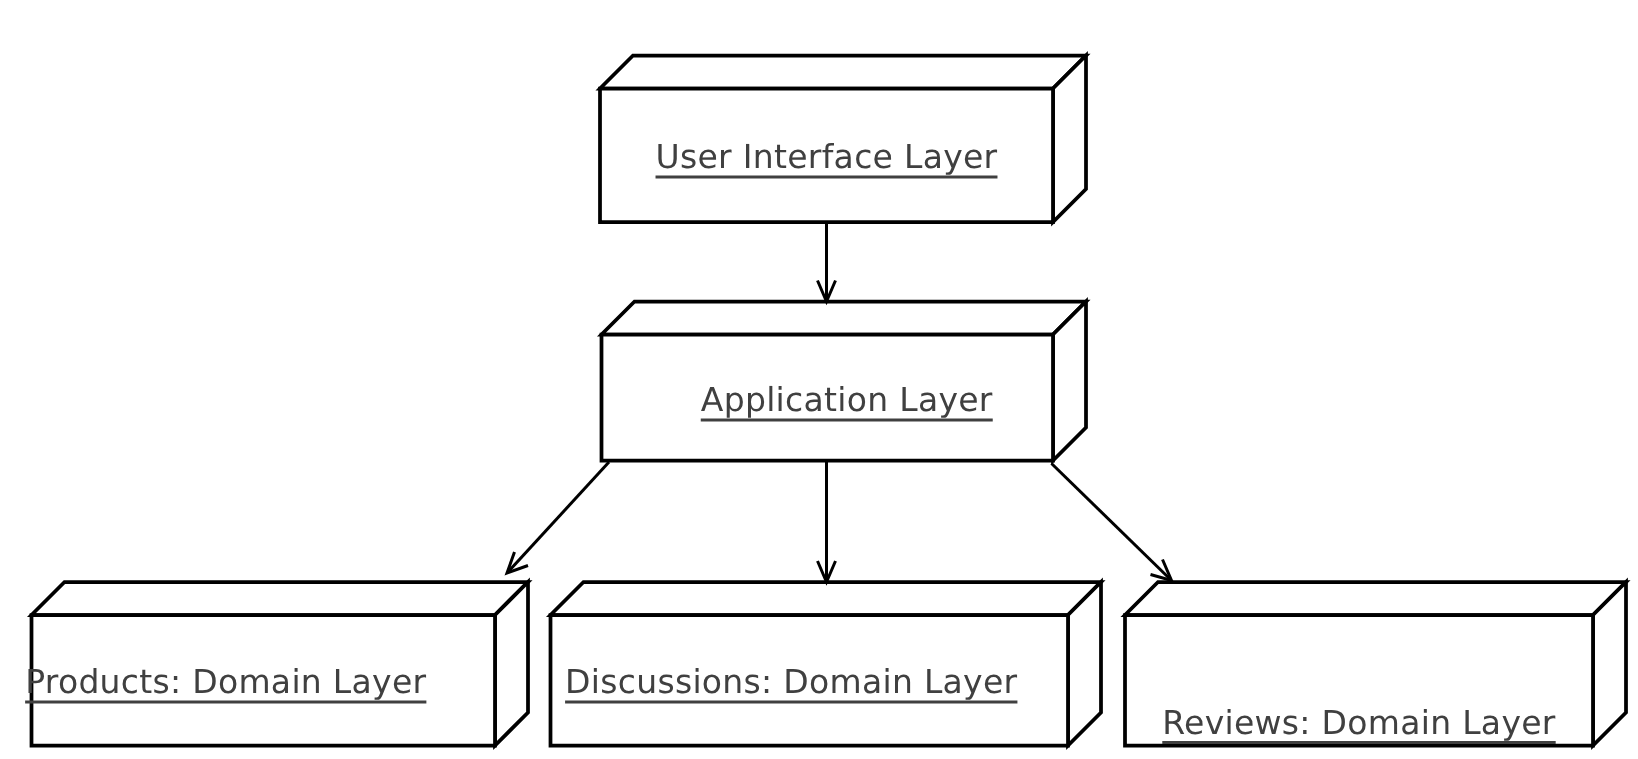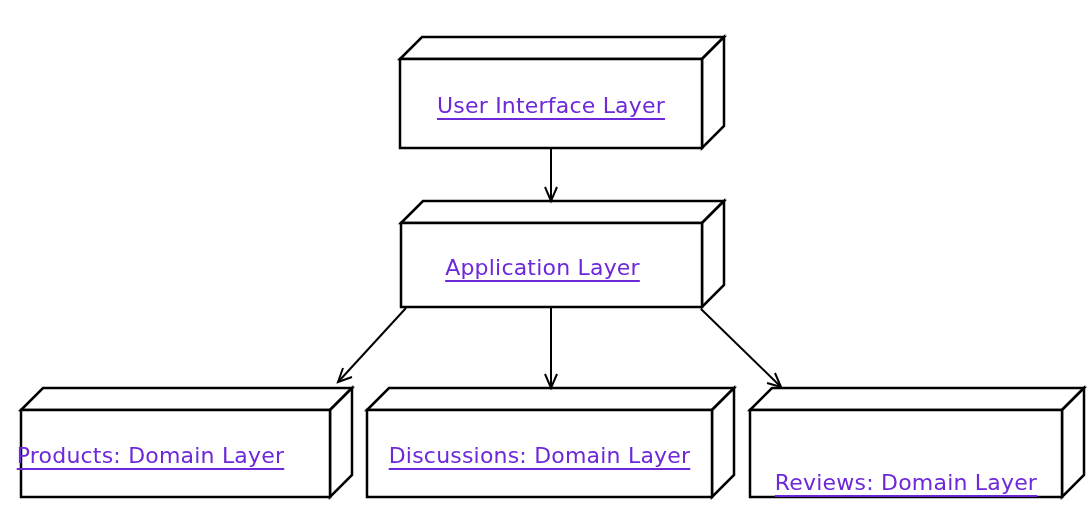--- a/index.html
+++ b/index.html
@@ -19,37 +19,37 @@
     position: absolute;
     left: 0;
     top: 0;
   }
   .node-label {
     position: absolute;
     display: flex;
     align-items: center;
     justify-content: center;
     text-align: center;
-    color: #6d28d9;
+    color: #404040;
     font-size: 22px;
     font-weight: 500;
     letter-spacing: 0.2px;
     text-decoration: underline;
     text-decoration-thickness: 2px;
     text-underline-offset: 5px;
     padding-top: 4px;
     box-sizing: border-box;
     white-space: nowrap;
     pointer-events: none;
   }
   
   .label-ui        { left: 400px; top: 59px;  width: 302px; height: 89px; }
-  .label-app       { left: 392px; top: 223px; width: 301px; height: 84px; }
+  .label-app       { left: 414px; top: 223px; width: 301px; height: 84px; }
   .label-products  { left: 21px;  top: 410px; width: 259px; height: 87px; }
-  .label-discuss   { left: 367px; top: 410px; width: 345px; height: 87px; }
+  .label-discuss   { left: 355px; top: 410px; width: 345px; height: 87px; }
   .label-reviews   { left: 750px; top: 424px; width: 312px; height: 113px; }
 </style>
 </head>
 <body>
 
 <div class="diagram-canvas">
 
   <svg width="1092" height="506" viewBox="0 0 1092 506">
 
     <g fill="#ffffff" stroke="#000000" stroke-width="2.5" stroke-linejoin="miter">

